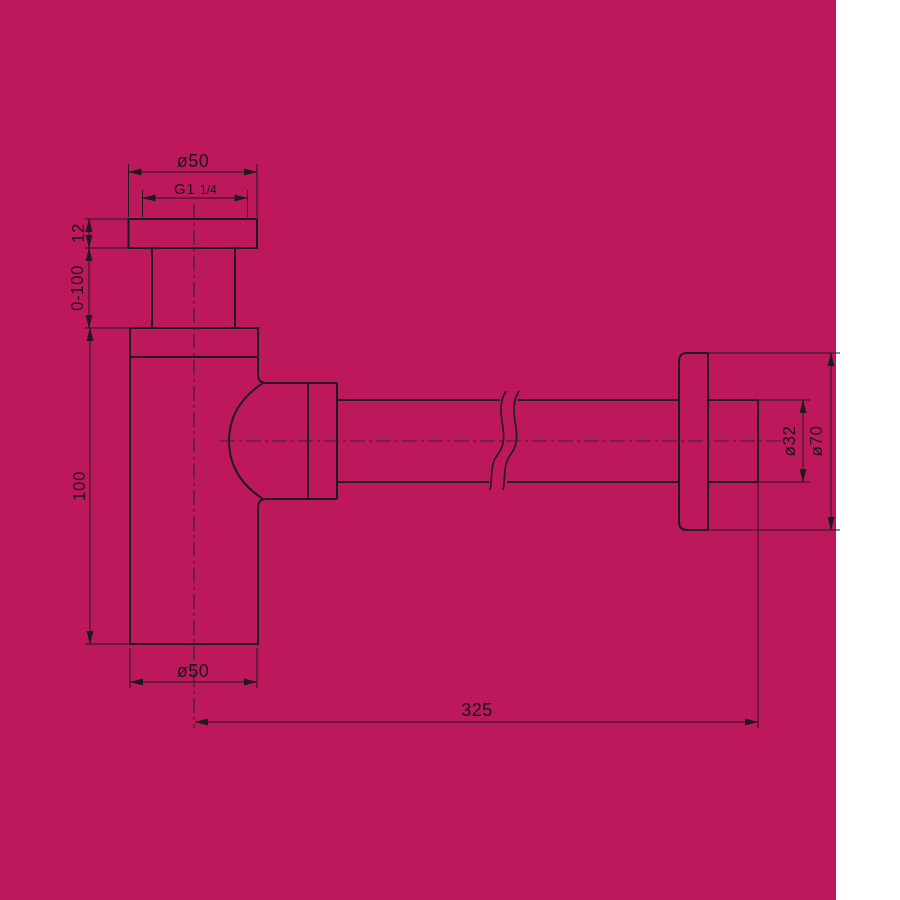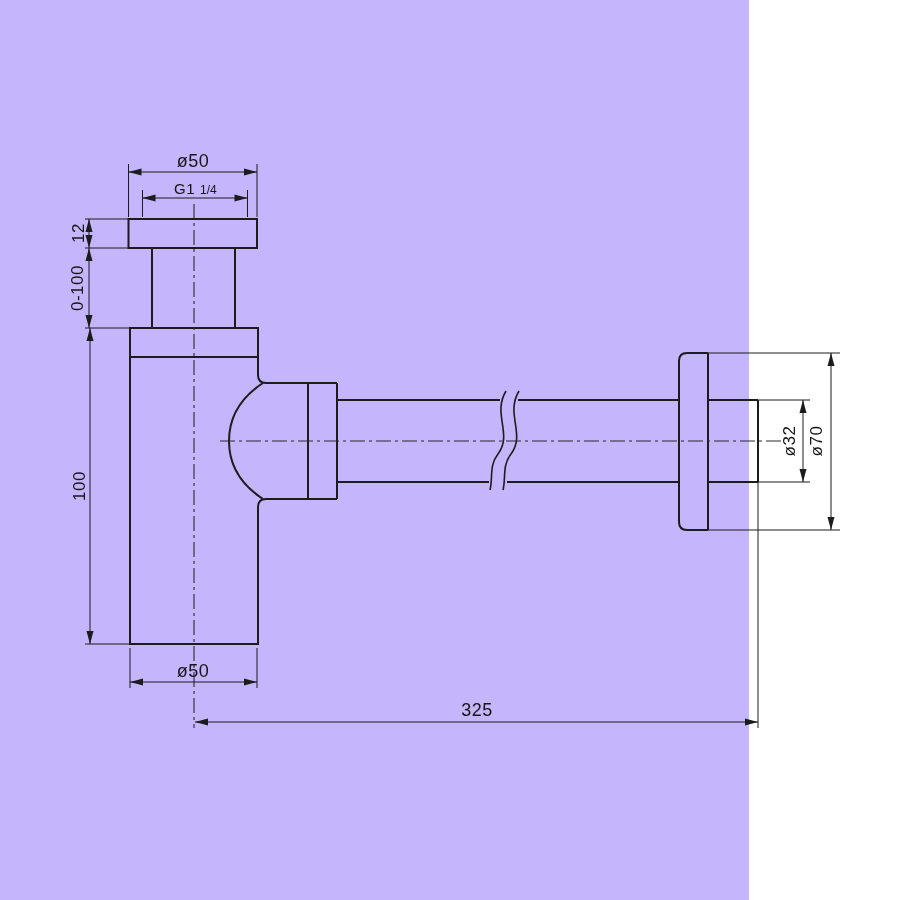--- a/index.html
+++ b/index.html
@@ -1,17 +1,17 @@
 <!DOCTYPE html>
 <html><head>
 <meta charset="utf-8">
 <style>
   html,body{margin:0;padding:0;background:#ffffff;}
   .canvas{
-    width:749px;height:900px;background:#c4b5fd;position:relative;
+    width:836px;height:900px;background:#be185d;position:relative;
     font-family:"Liberation Sans", sans-serif;
   }
   svg{display:block;}
   .outline{stroke:#1c1c1c;stroke-width:2;fill:none;stroke-linecap:butt;}
   .thin{stroke:#1c1c1c;stroke-width:1;fill:none;}
   .center{stroke:#2a2a2a;stroke-width:1.1;fill:none;stroke-dasharray:15 4 3 4;}
   .arrow{fill:#1c1c1c;stroke:none;}
   text{fill:#151515;}
   .dim{font-size:18px;letter-spacing:0.5px;}
   .dimv{font-size:17px;letter-spacing:0.5px;}

